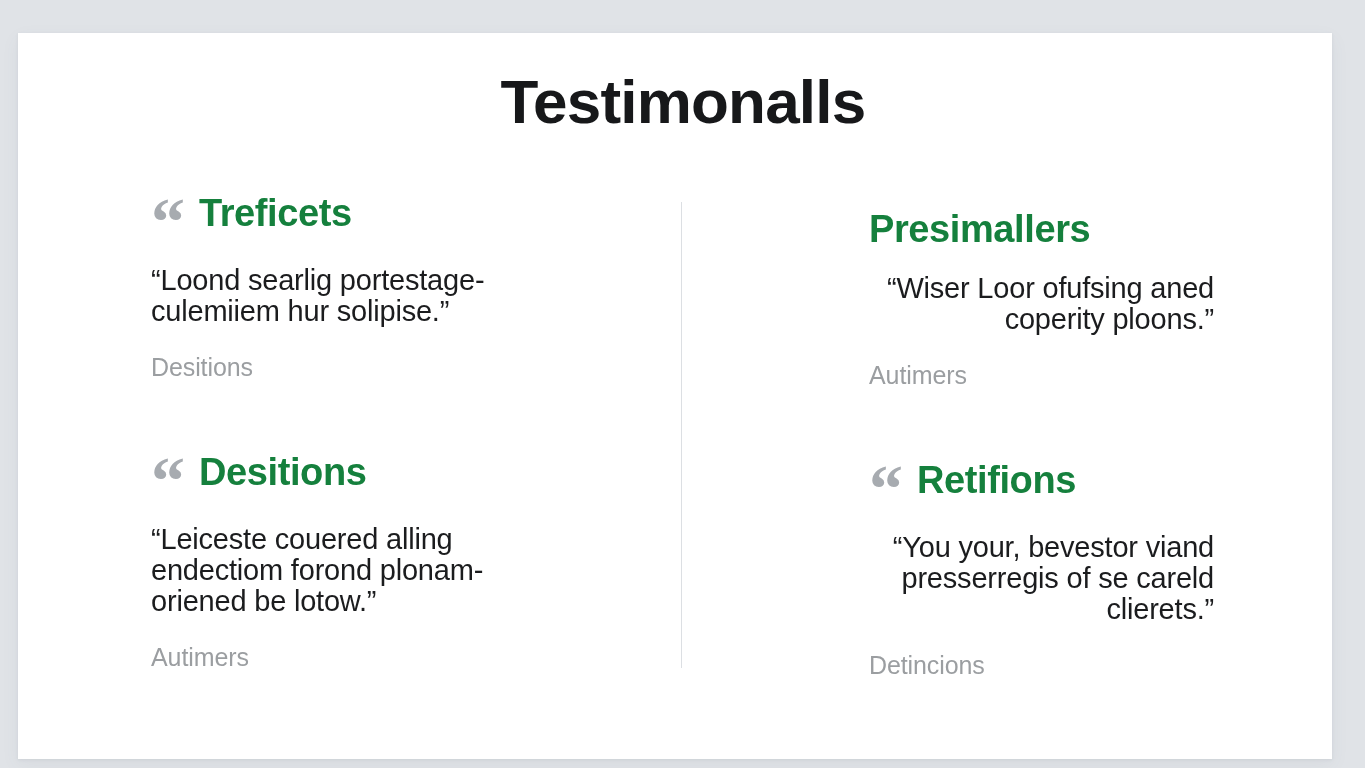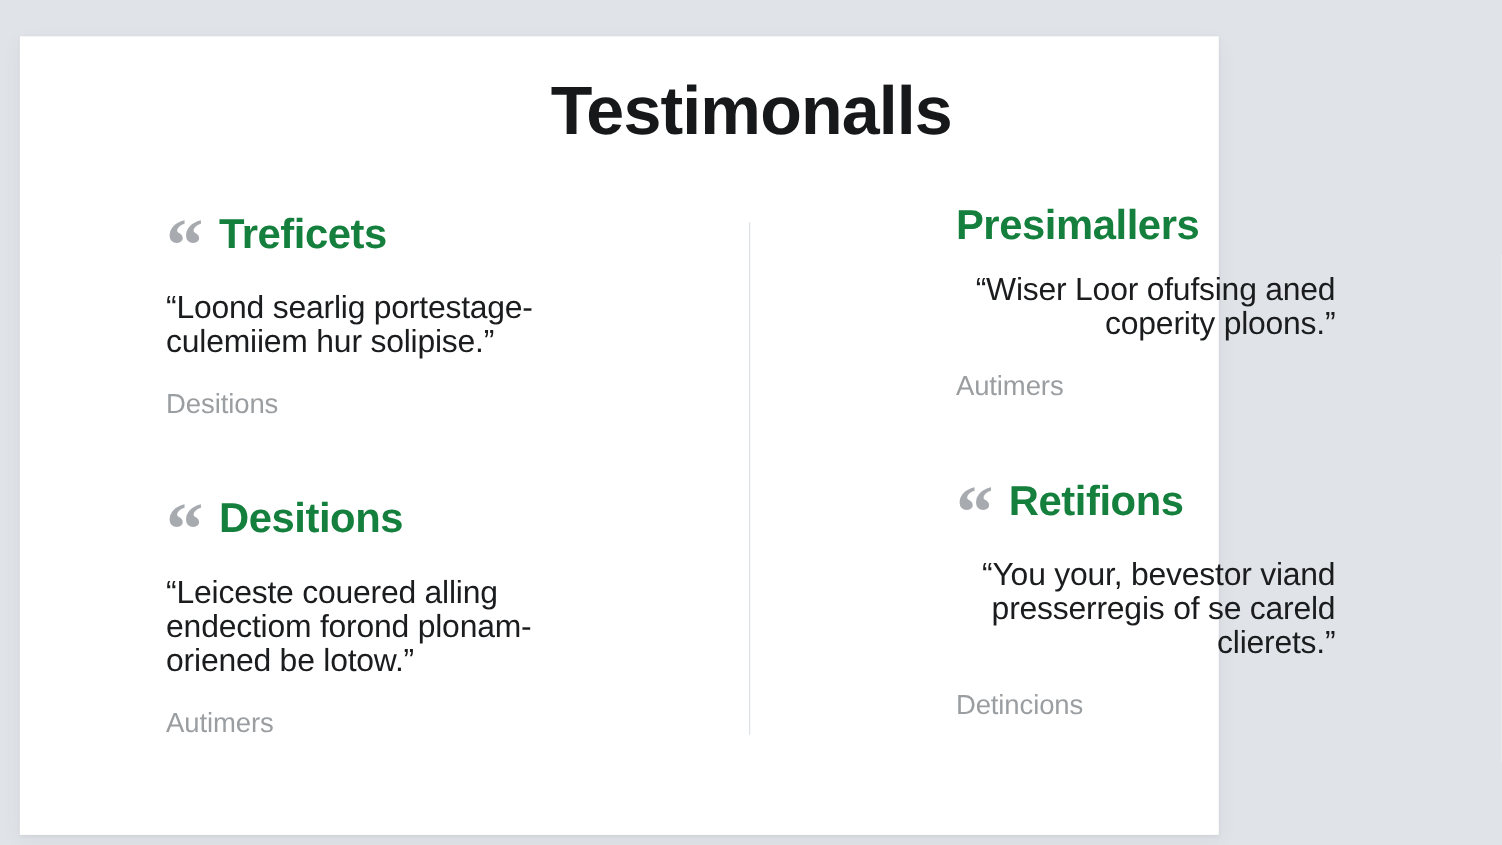--- a/index.html
+++ b/index.html
@@ -21,21 +21,21 @@
     width: 1365px;
     height: 768px;
     background: #e0e3e7;
   }
 
   
   .slide-card {
     position: absolute;
     left: 18px;
     top: 33px;
-    width: 1090px;
+    width: 1314px;
     height: 726px;
     background: #ffffff;
     box-shadow: 0 1px 3px rgba(90, 100, 115, 0.10),
                 0 6px 18px rgba(90, 100, 115, 0.06);
   }
 
   
   .slide-title {
     position: absolute;
     left: 0;
@@ -60,21 +60,21 @@
     flex-direction: row;
     align-items: flex-start;
   }
   .column {
     box-sizing: border-box;
     width: 665px;
     display: flex;
     flex-direction: column;
   }
   .column-left  { padding-left: 133px; padding-right: 40px; }
-  .column-right { padding-left: 186px; padding-right: 40px; }
+  .column-right { padding-left: 186px; padding-right: 40px; margin-top: 24px; }
 
   
   .divider {
     position: absolute;
     left: 663px;
     top: 169px;
     width: 1px;
     height: 466px;
     background: #dcdfe3;
   }

